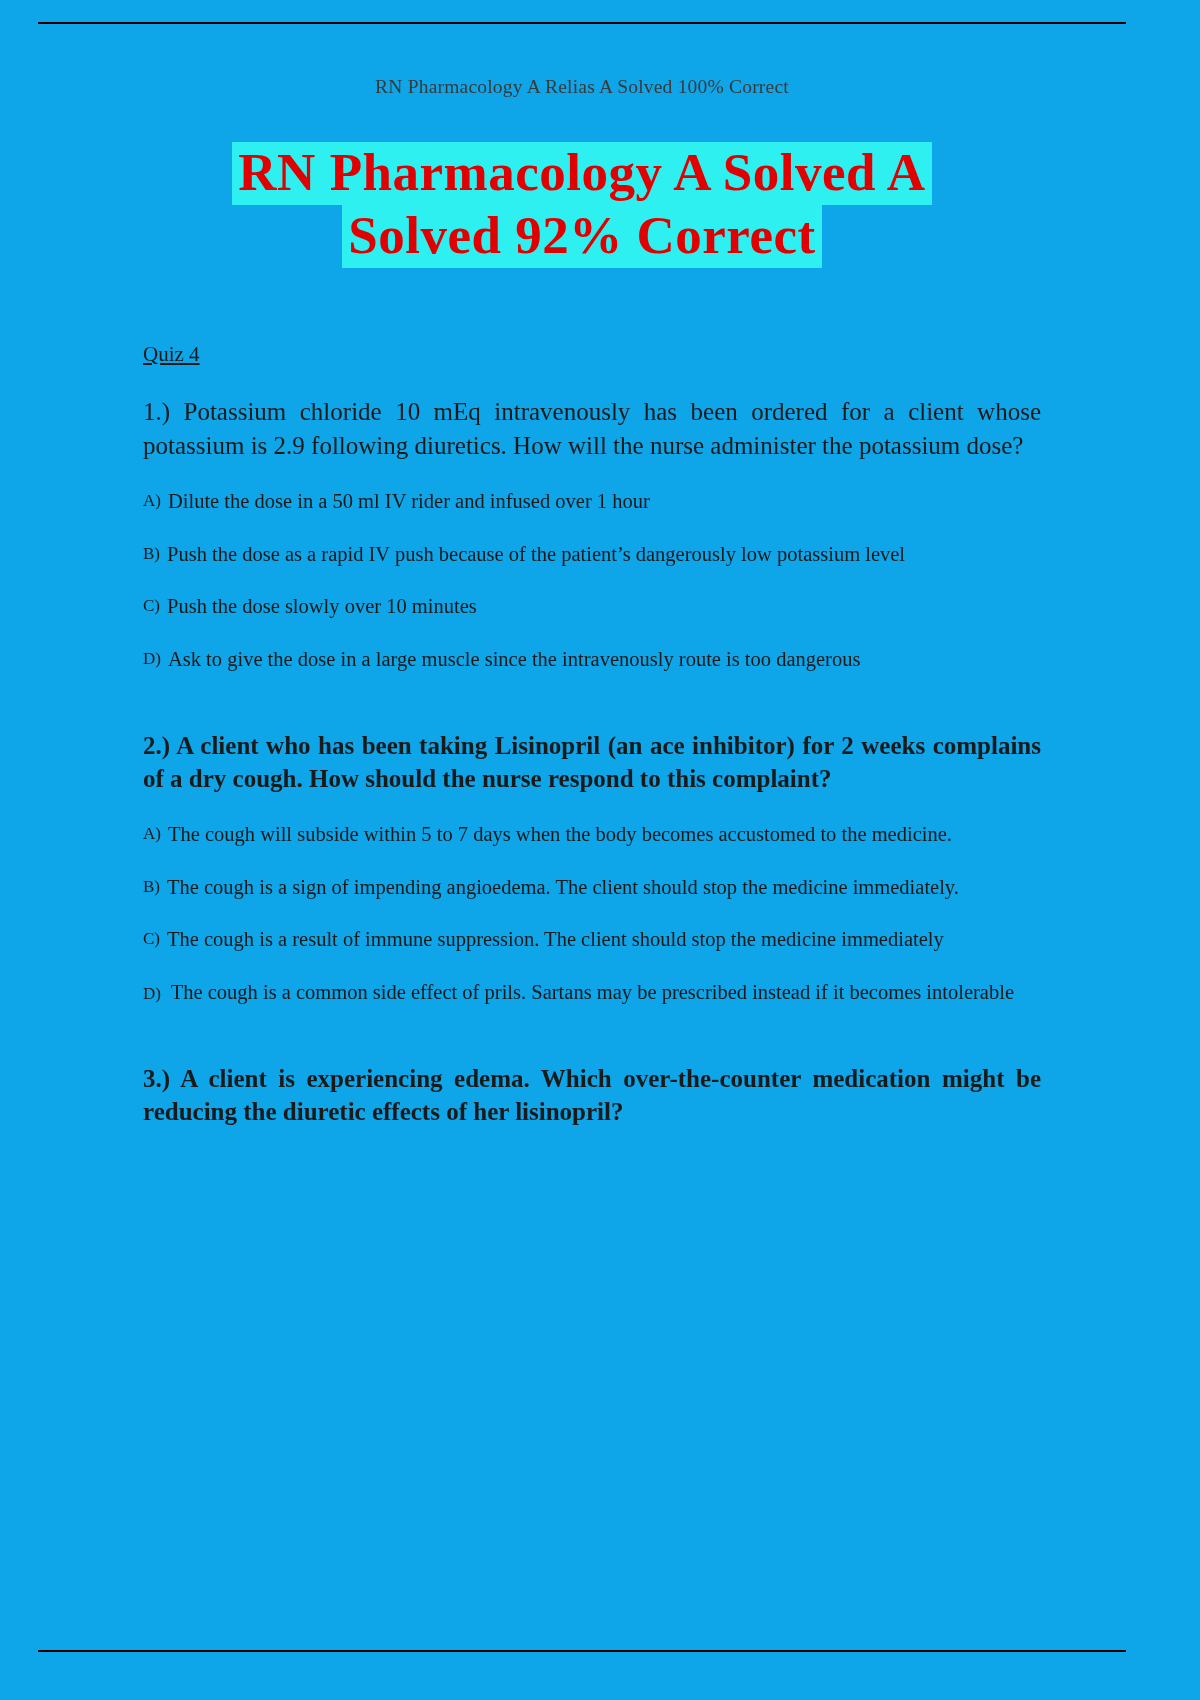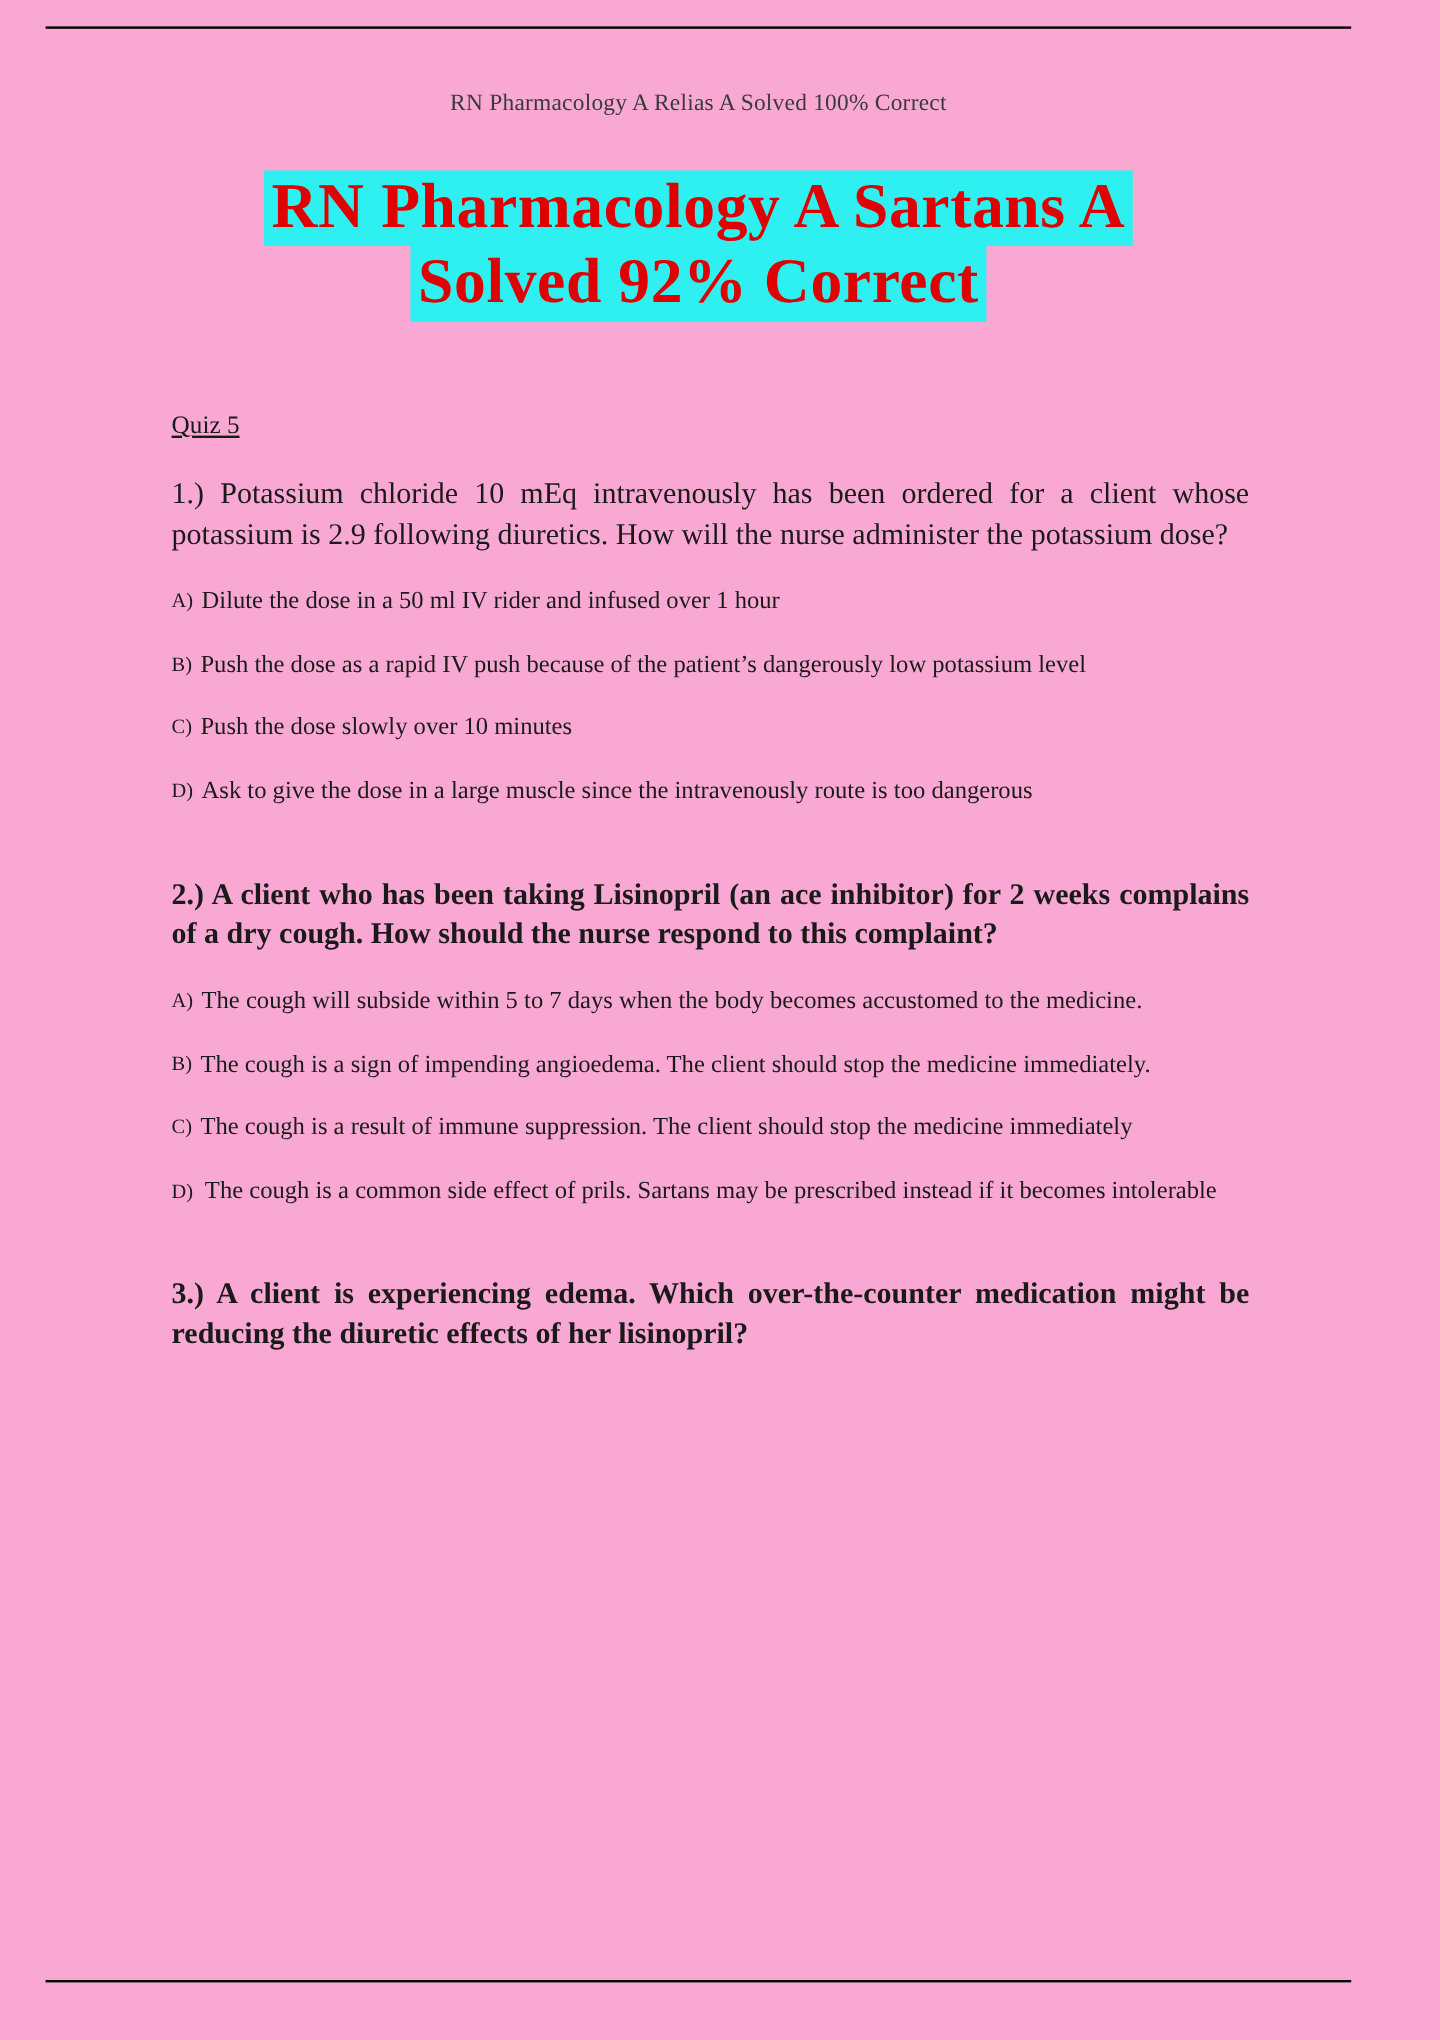--- a/index.html
+++ b/index.html
@@ -12,21 +12,21 @@
     height: 1700px;
     font-family: "Liberation Serif", serif;
     color: #1a1a1a;
   }
   .page {
     position: relative;
     width: 1200px;
     height: 1700px;
     box-sizing: border-box;
     padding: 0;
-    background: #f9a8d4;
+    background: #0ea5e9;
   }
   .sheet {
     position: absolute;
     left: 38px;
     top: 22px;
     width: 1088px;
     height: 1630px;
     border-top: 2px solid #000;
     border-bottom: 2px solid #000;
     box-sizing: border-box;
@@ -122,30 +122,30 @@
 </head>
 <body>
 
 <div class="page">
   <div class="sheet">
 
     <div class="header-line">RN Pharmacology A Relias A Solved 100% Correct</div>
 
     <div class="title-block">
       <span class="title-line">
-        <span class="title-hl">RN Pharmacology A Sartans A</span>
+        <span class="title-hl">RN Pharmacology A Solved A</span>
       </span>
       <span class="title-line">
         <span class="title-hl">Solved 92% Correct</span>
       </span>
     </div>
 
     <div class="content">
 
-      <div class="quiz-label">Quiz 5</div>
+      <div class="quiz-label">Quiz 4</div>
 
       <div class="question">1.) Potassium chloride 10 mEq intravenously has been ordered for a client whose potassium is 2.9 following diuretics. How will the nurse administer the potassium dose?</div>
       <div class="options">
         <div class="option nohang">
           <span class="letter">A)</span>
           <span class="otext">Dilute the dose in a 50 ml IV rider and infused over 1 hour</span>
         </div>
         <div class="option nohang">
           <span class="letter">B)</span>
           <span class="otext">Push the dose as a rapid IV push because of the patient’s dangerously low potassium level</span>

